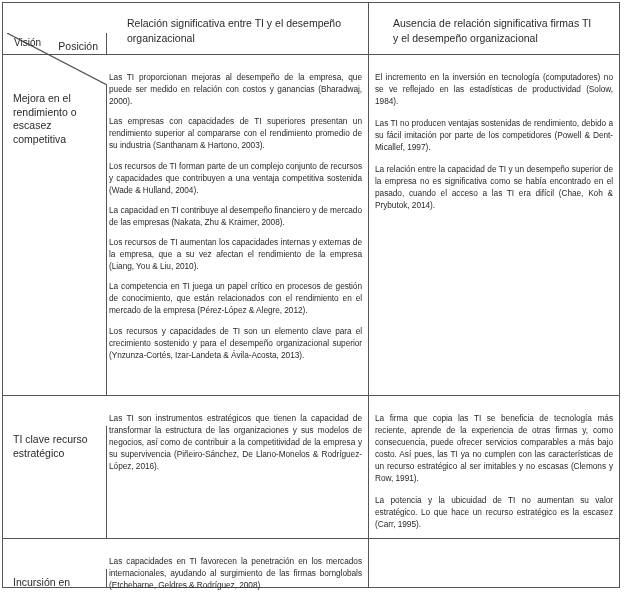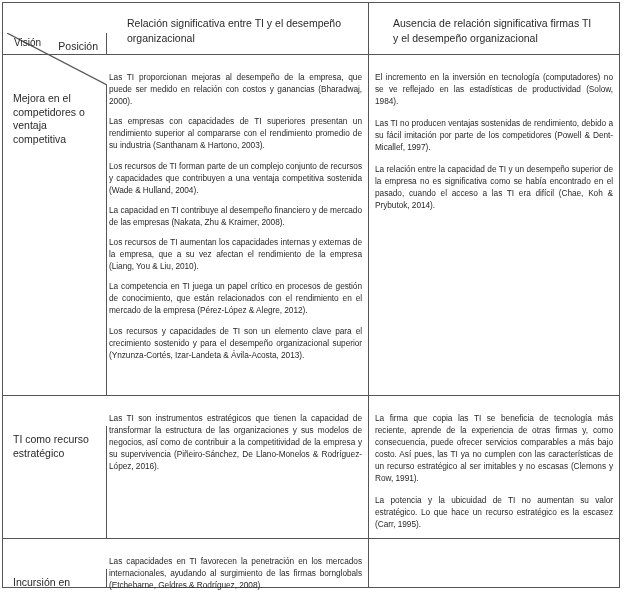--- a/index.html
+++ b/index.html
@@ -110,41 +110,41 @@
     <div class="cell c1">
       <div class="hdr-text">Relación significativa entre TI y el desempeño organizacional</div>
     </div>
     <div class="cell c2">
       <div class="hdr-text">Ausencia de relación significativa firmas TI y el desempeño organizacional</div>
     </div>
   </div>
 
   <div class="row r1">
     <div class="cell c0">
-      <div class="vision">Mejora en el competidores o ventaja competitiva</div>
+      <div class="vision">Mejora en el rendimiento o escasez competitiva</div>
     </div>
     <div class="cell c1">
       <p class="para">Las TI proporcionan mejoras al desempeño de la empresa, que puede ser medido en relación con costos y ganancias (Bharadwaj, 2000).</p>
       <p class="para">Las empresas con capacidades de TI superiores presentan un rendimiento superior al compararse con el rendimiento promedio de su industria (Santhanam &amp; Hartono, 2003).</p>
       <p class="para">Los recursos de TI forman parte de un complejo conjunto de recursos y capacidades que contribuyen a una ventaja competitiva sostenida (Wade &amp; Hulland, 2004).</p>
       <p class="para">La capacidad en TI contribuye al desempeño financiero y de mercado de las empresas (Nakata, Zhu &amp; Kraimer, 2008).</p>
       <p class="para">Los recursos de TI aumentan los capacidades internas y externas de la empresa, que a su vez afectan el rendimiento de la empresa (Liang, You &amp; Liu, 2010).</p>
       <p class="para">La competencia en TI juega un papel crítico en procesos de gestión de conocimiento, que están relacionados con el rendimiento en el mercado de la empresa (Pérez-López &amp; Alegre, 2012).</p>
       <p class="para">Los recursos y capacidades de TI son un elemento clave para el crecimiento sostenido y para el desempeño organizacional superior (Ynzunza-Cortés, Izar-Landeta &amp; Ávila-Acosta, 2013).</p>
     </div>
     <div class="cell c2">
       <p class="para">El incremento en la inversión en tecnología (computadores) no se ve reflejado en las estadísticas de productividad (Solow, 1984).</p>
       <p class="para gap">Las TI no producen ventajas sostenidas de rendimiento, debido a su fácil imitación por parte de los competidores (Powell &amp; Dent-Micallef, 1997).</p>
       <p class="para gap">La relación entre la capacidad de TI y un desempeño superior de la empresa no es significativa como se había encontrado en el pasado, cuando el acceso a las TI era difícil (Chae, Koh &amp; Prybutok, 2014).</p>
     </div>
   </div>
 
   <div class="row r2">
     <div class="cell c0">
-      <div class="vision">TI como recurso estratégico</div>
+      <div class="vision">TI clave recurso estratégico</div>
     </div>
     <div class="cell c1">
       <p class="para">Las TI son instrumentos estratégicos que tienen la capacidad de transformar la estructura de las organizaciones y sus modelos de negocios, así como de contribuir a la competitividad de la empresa y su supervivencia (Piñeiro-Sánchez, De Llano-Monelos &amp; Rodríguez-López, 2016).</p>
     </div>
     <div class="cell c2">
       <p class="para">La firma que copia las TI se beneficia de tecnología más reciente, aprende de la experiencia de otras firmas y, como consecuencia, puede ofrecer servicios comparables a más bajo costo. Así pues, las TI ya no cumplen con las características de un recurso estratégico al ser imitables y no escasas (Clemons y Row, 1991).</p>
       <p class="para gap">La potencia y la ubicuidad de TI no aumentan su valor estratégico. Lo que hace un recurso estratégico es la escasez (Carr, 1995).</p>
     </div>
   </div>
 

